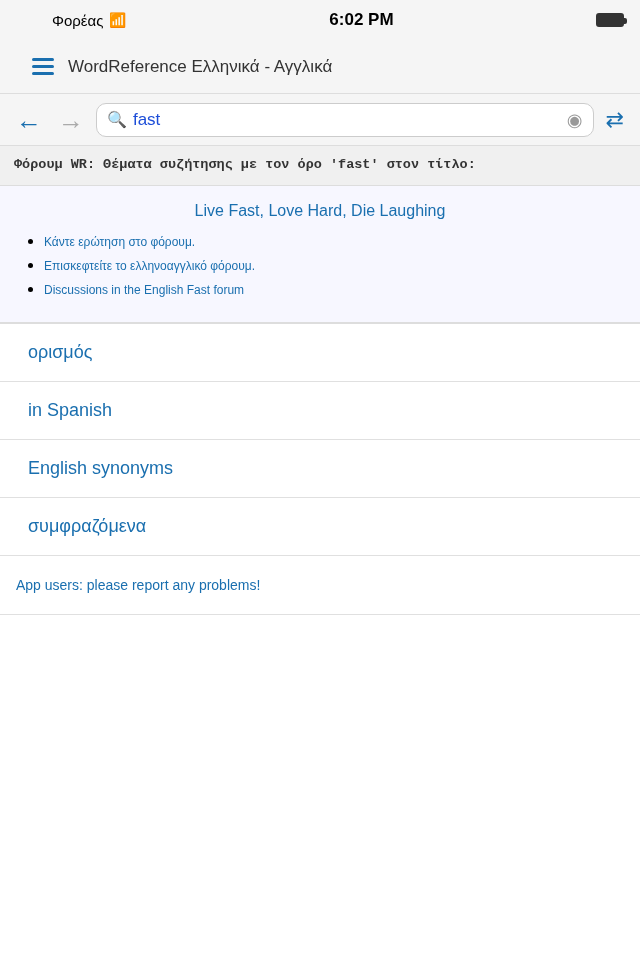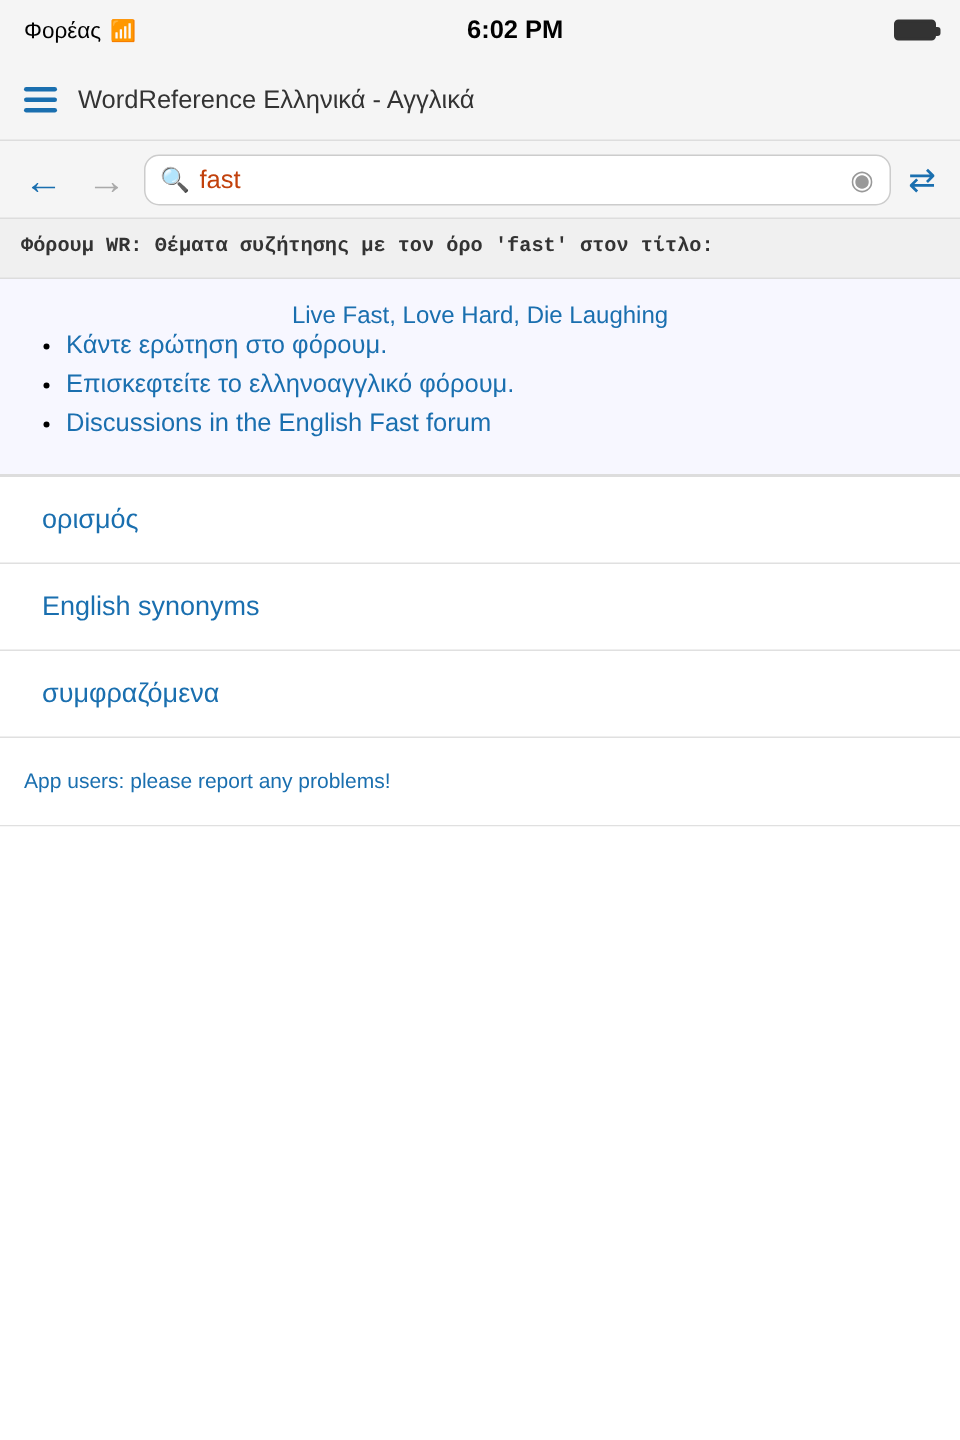--- a/index.html
+++ b/index.html
@@ -21,20 +21,21 @@
       font-size: 16px;
       font-weight: 500;
       background: #f5f5f5;
       height: 40px;
     }
     .status-bar .carrier {
       display: flex;
       align-items: center;
       gap: 6px;
       font-size: 15px;
+      margin-left: 36px;
     }
     .status-bar .time {
       font-size: 17px;
       font-weight: 600;
     }
     .status-bar .battery {
       width: 28px;
       height: 14px;
       border: 2px solid #333;
       border-radius: 3px;
@@ -52,21 +53,21 @@
       border-radius: 0 2px 2px 0;
     }
     .wifi-icon {
       font-size: 14px;
     }
 
     
     .nav-bar {
       display: flex;
       align-items: center;
-      padding: 10px 16px;
+      padding: 10px 32px;
       border-bottom: 1px solid #ddd;
       background: #f5f5f5;
       gap: 14px;
       height: 54px;
     }
     .hamburger-icon {
       display: flex;
       flex-direction: column;
       gap: 4px;
       cursor: pointer;
@@ -118,21 +119,21 @@
     }
     .search-icon-unicode {
       color: #999;
       font-size: 16px;
     }
     .search-input {
       flex: 1;
       border: none;
       outline: none;
       font-size: 17px;
-      color: #c2410c;
+      color: #1d4ed8;
       background: transparent;
     }
     .clear-btn {
       background: none;
       border: none;
       cursor: pointer;
       color: #999;
       font-size: 18px;
       line-height: 1;
       padding: 0;
@@ -154,33 +155,34 @@
     .forum-box {
       background: #f7f7ff;
       padding: 16px 24px 18px 24px;
       border-bottom: 2px solid #ddd;
     }
     .forum-link-title {
       color: #1a6faf;
       font-size: 16px;
       text-align: center;
       display: block;
+      margin-bottom: 12px;
       text-decoration: none;
       cursor: pointer;
     }
     .forum-list {
       list-style: disc;
       padding-left: 20px;
     }
     .forum-list li {
       margin-bottom: 6px;
     }
     .forum-list li a {
       color: #1a6faf;
-      font-size: 17px;
+      font-size: 12px;
       text-decoration: none;
       cursor: pointer;
     }
 
     
     .section-item {
       display: flex;
       align-items: center;
       padding: 18px 28px;
       border-bottom: 1px solid #e0e0e0;
@@ -256,20 +258,23 @@
       <a>Discussions in the English Fast forum</a>
     </li>
   </ul>
 </div>
 
 <div>
   <div class="section-item">
     <span>ορισμός</span>
   </div>
   <div class="section-item">
+    <span>in Spanish</span>
+  </div>
+  <div class="section-item">
     <span>English synonyms</span>
   </div>
   <div class="section-item">
     <span>συμφραζόμενα</span>
   </div>
 </div>
 
 <div class="app-notice">
   <span>App users: please report any problems!</span>
 </div>

